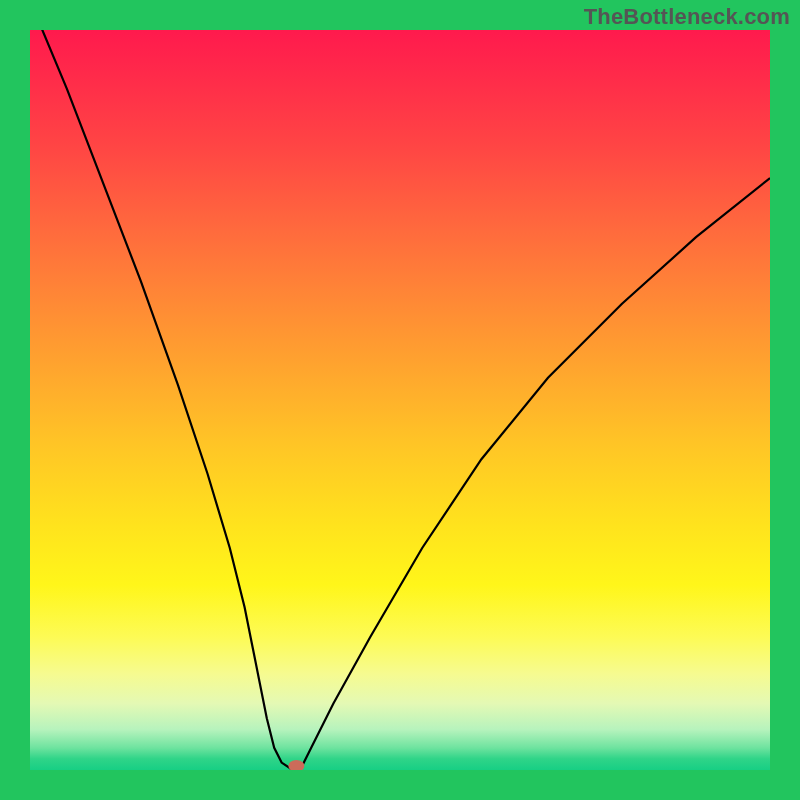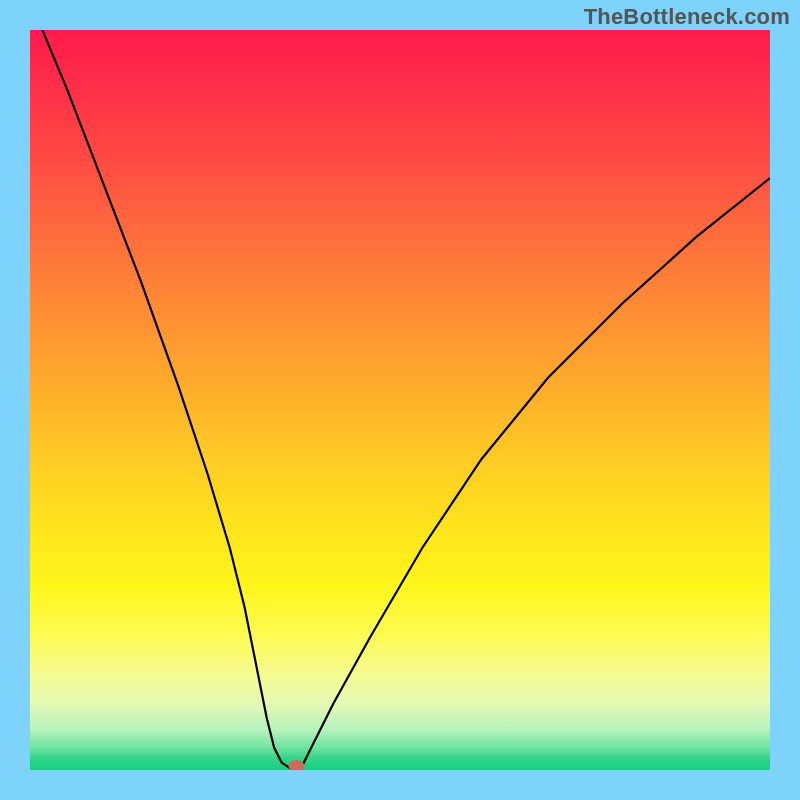--- a/index.html
+++ b/index.html
@@ -8,21 +8,21 @@
     width: 800px;
     height: 800px;
     overflow: hidden;
     background: #000;
     font-family: Arial, Helvetica, sans-serif;
   }
   .frame {
     position: relative;
     width: 800px;
     height: 800px;
-    background: #7dd3fc;
+    background: #22c55e;
   }
   .watermark {
     position: absolute;
     top: 4px;
     right: 10px;
     color: #555;
     font-size: 22px;
     font-weight: 600;
     letter-spacing: 0.2px;
     z-index: 10;

